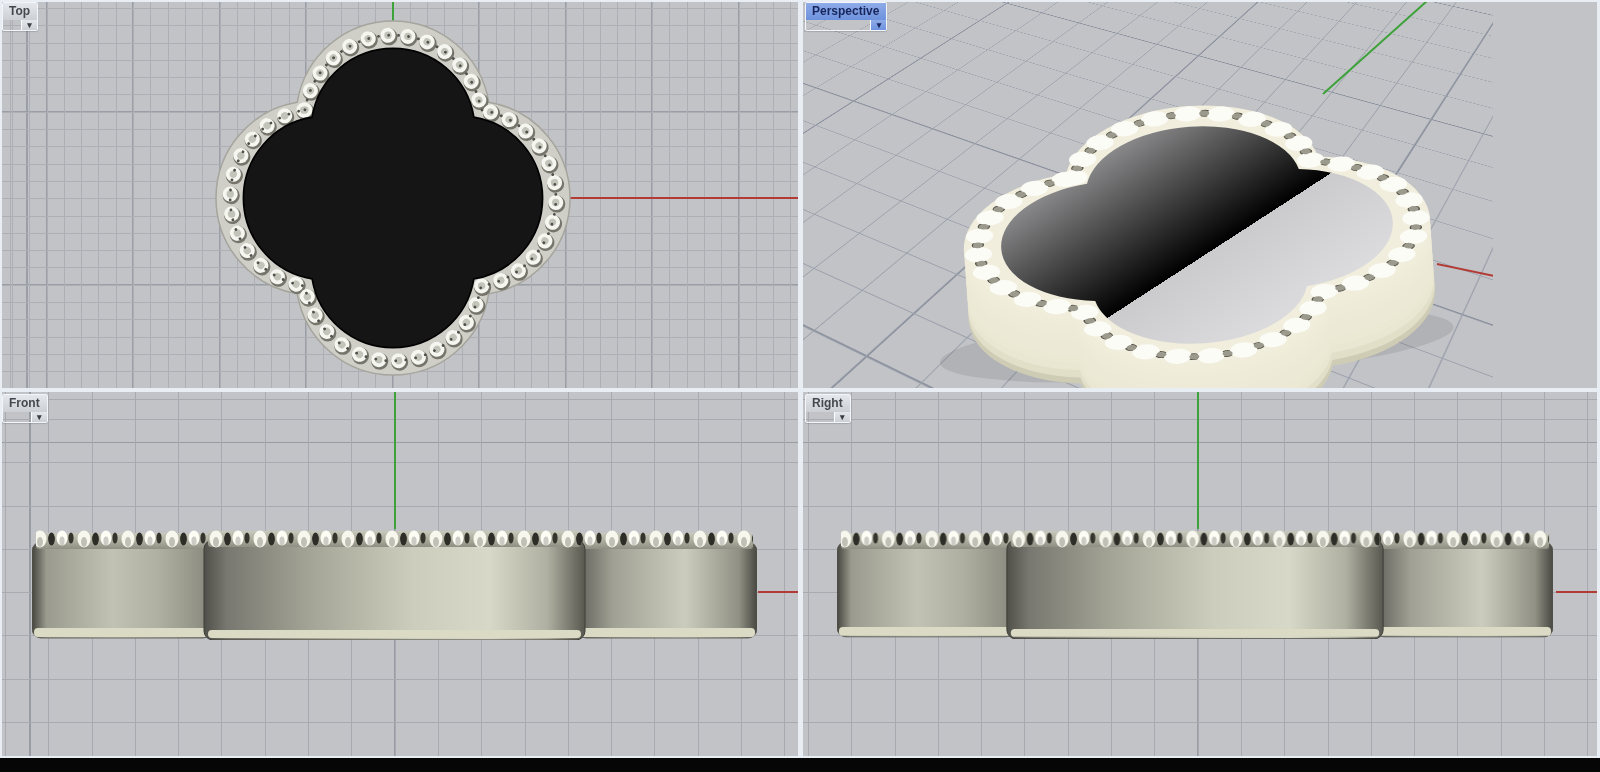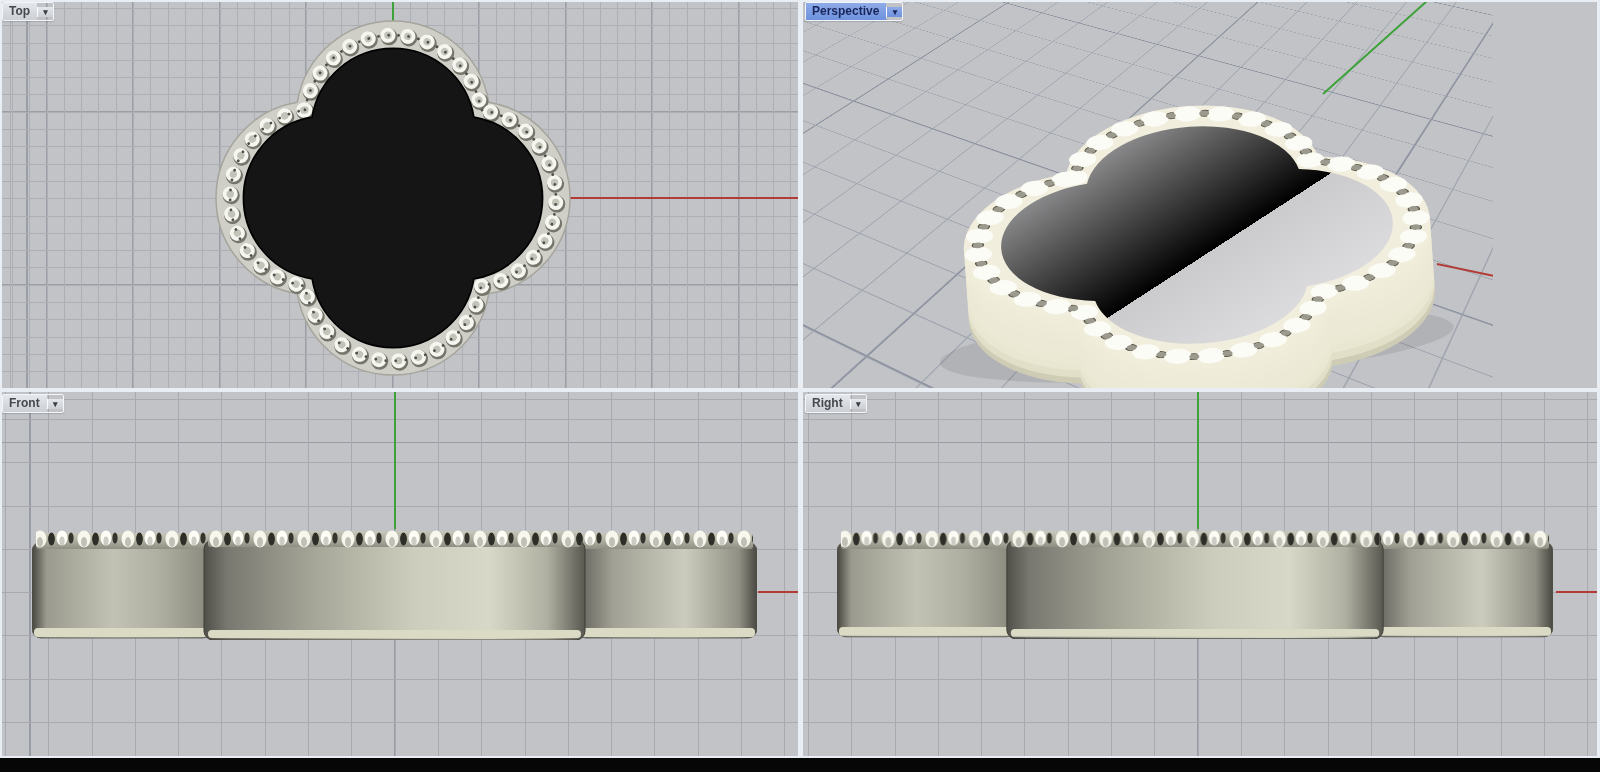--- a/index.html
+++ b/index.html
@@ -36,23 +36,23 @@
     transform:perspective(1000px) rotateX(55deg) rotateZ(-60deg);
   }
   
   .axis{position:absolute;}
   .axis-x{height:2px;background:#b23b36;}
   .axis-y{width:2px;background:#3ea23a;}
   .axis-rot{height:2px;transform-origin:0 50%;}
   .ax-green{background:#3ea23a;}
   .ax-red{background:#b23b36;}
   
-  .vp-label{position:absolute;left:2px;top:2px;display:flex;align-items:center;
+  .vp-label{position:absolute;left:2px;top:2px;display:flex;align-items:flex-end;
     border:1px solid #f2f5fa;border-radius:2px;box-shadow:0 1px 1px rgba(0,0,0,.15);
-    font-size:12px;font-weight:bold;color:#45494f;cursor:pointer;user-select:none;}
+    font-size:12px;font-weight:bold;color:#45494f;cursor:pointer;user-select:none;flex-direction:column;}
   .vp-label-text{padding:1px 7px 2px 6px;background:linear-gradient(#e4e7eb,#ccd0d5);}
   .vp-label-arrow{width:15px;display:flex;align-items:center;justify-content:center;
     background:linear-gradient(#e4e7eb,#ccd0d5);border-left:1px solid #fbfcfe;
     font-size:9px;color:#3a3f46;}
   .vp-label.active .vp-label-text,
   .vp-label.active .vp-label-arrow{background:linear-gradient(#8fabe8,#6e92de);color:#17265c;}
   
   .strip{position:absolute;background:#e9edf4;}
   .blackbar{position:absolute;left:0;top:758px;width:1600px;height:14px;background:#060606;}
   .obj{position:absolute;}

